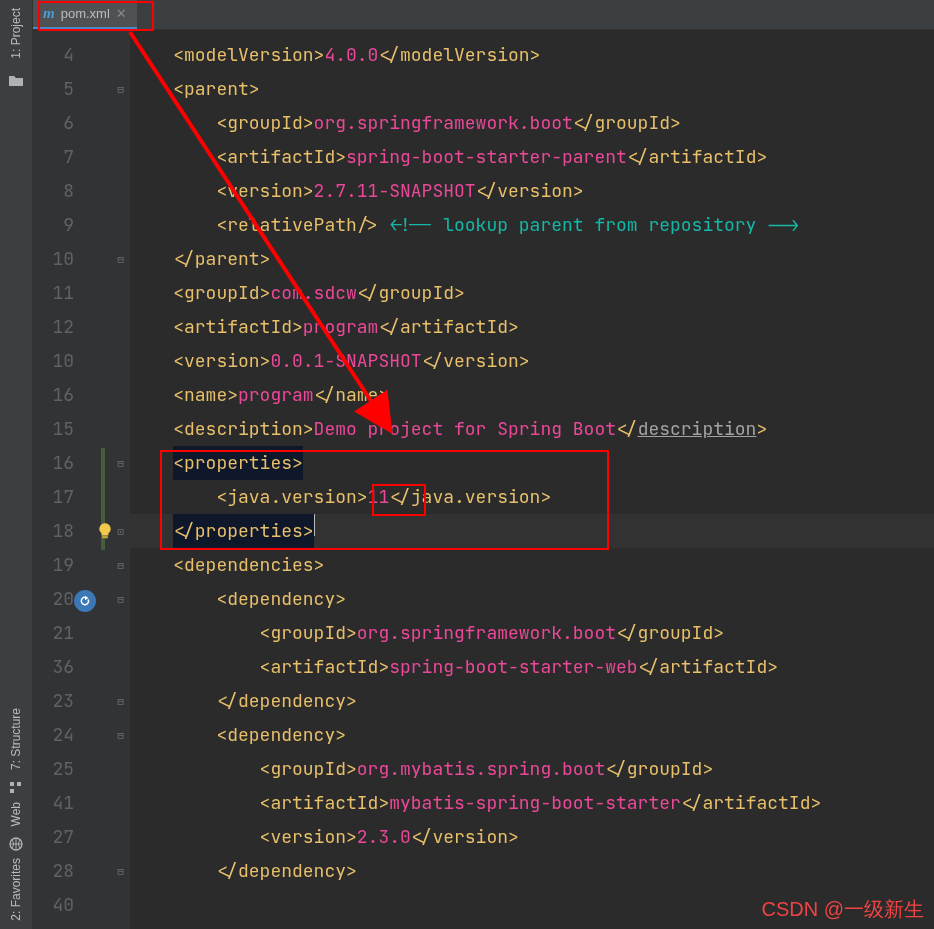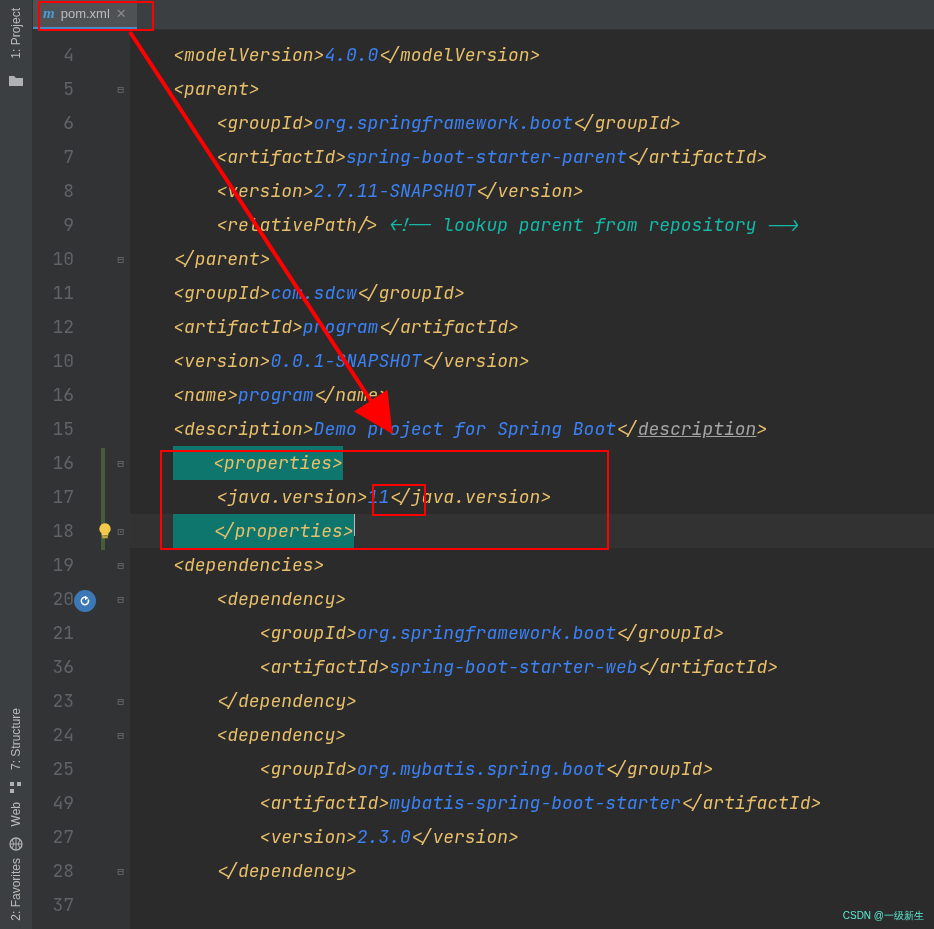--- a/index.html
+++ b/index.html
@@ -54,46 +54,46 @@
     position:absolute; left:88px; top:30px; bottom:0; width:42px;
     background:#313335;
     padding-top:8px;
   }
   .fold { height:34px; display:flex; align-items:center; justify-content:flex-end; padding-right:6px; }
   .fold-icon { font-size:11px; color:#6e6e6e; }
   .code {
     position:absolute; left:130px; right:0; top:30px; bottom:0;
     padding-top:8px; white-space:pre; line-height:34px;
   }
-  .ln { height:34px; display:flex; align-items:flex-start;font-style:italic; }
+  .ln { height:34px; display:flex; align-items:flex-start; }
   .t-tag { color:#e8bf6a; }
-  .t-txt { color:#3b82f6; }
+  .t-txt { color:#ec4899; }
   .t-cmt { color:#14b8a6; }
   .t-lnk2 { color:#a3a3a3; text-decoration:underline; }
-  .hl { background:#0f766e;padding-left:40px; }
+  .hl { background:#0f172a; }
   .cursor-line { background:#323232; }
   .caret { display:inline-block; width:1px; height:22px; background:#bbb; vertical-align:middle; }
   .bulb {
     position:absolute; left:96px; width:18px; height:18px;
     display:flex; align-items:center; justify-content:center;
   }
   .vcs-band {
     position:absolute; left:101px; width:4px; background:#485b3a;
   }
   
   .red-box { position:absolute; border:2px solid #ff0000; pointer-events:none; }
   .arrow { position:absolute; pointer-events:none; }
   .reload-icon {
     position:absolute; width:22px; height:22px; border-radius:50%;
     background:#3c78b5; display:flex; align-items:center; justify-content:center;
     color:#fff; font-size:13px;
   }
   .watermark {
     position:absolute; right:10px; bottom:6px;
-    font-size:10px; color:#5eead4;
+    font-size:20px; color:#ef4444;
     font-family:"Segoe UI",Arial,sans-serif;
   }
 </style>
 </head>
 <body>
 
 <div class="vert-bar">
   <div class="vert-tab">
     <span>1: Project</span>
   </div>
@@ -151,24 +151,24 @@
     <div>16</div>
     <div>17</div>
     <div>18</div>
     <div>19</div>
     <div>20</div>
     <div>21</div>
     <div>36</div>
     <div>23</div>
     <div>24</div>
     <div>25</div>
-    <div>49</div>
+    <div>41</div>
     <div>27</div>
     <div>28</div>
-    <div>37</div>
+    <div>40</div>
   </div>
 
 <div class="fold-col" id="foldcol">
     <div class="fold"></div>
     <div class="fold">
       <span class="fold-icon">⊟</span>
     </div>
     <div class="fold"></div>
     <div class="fold"></div>
     <div class="fold"></div>

